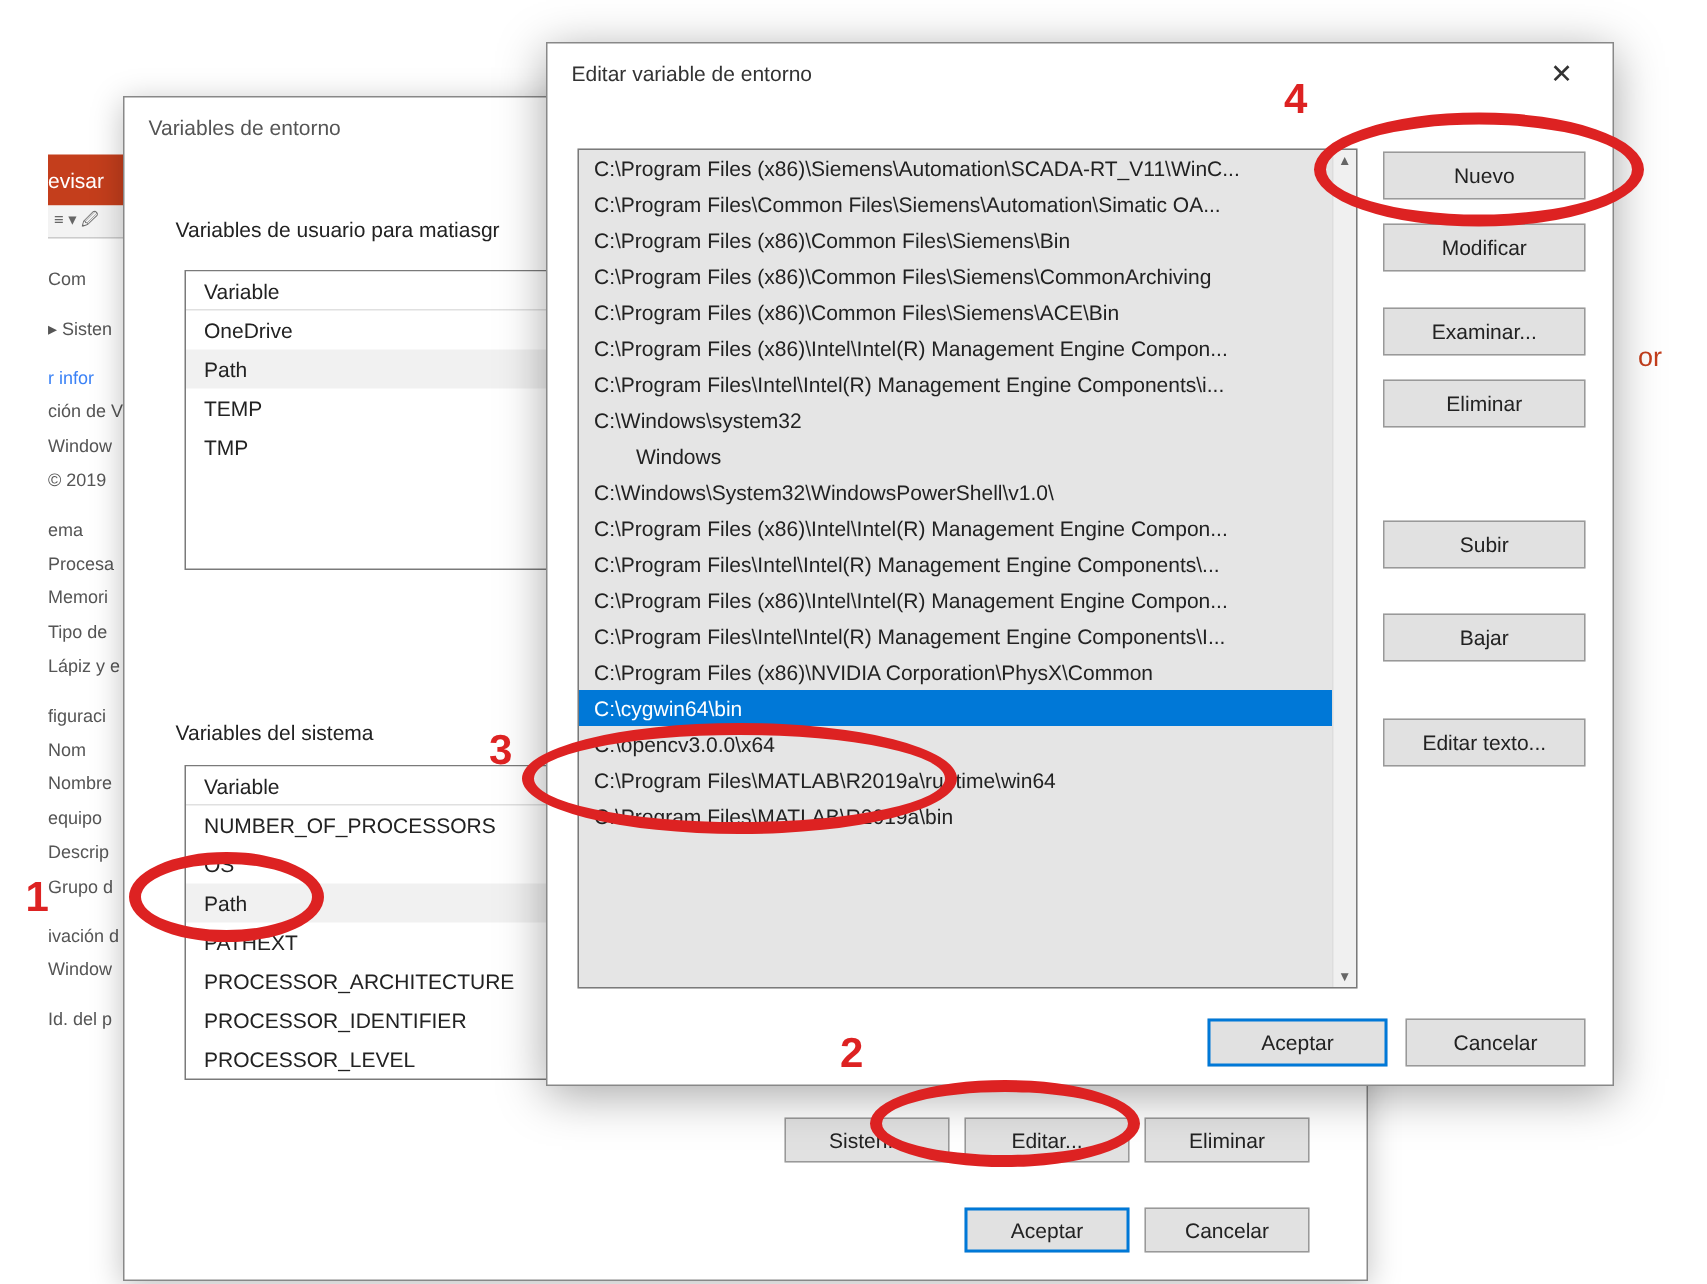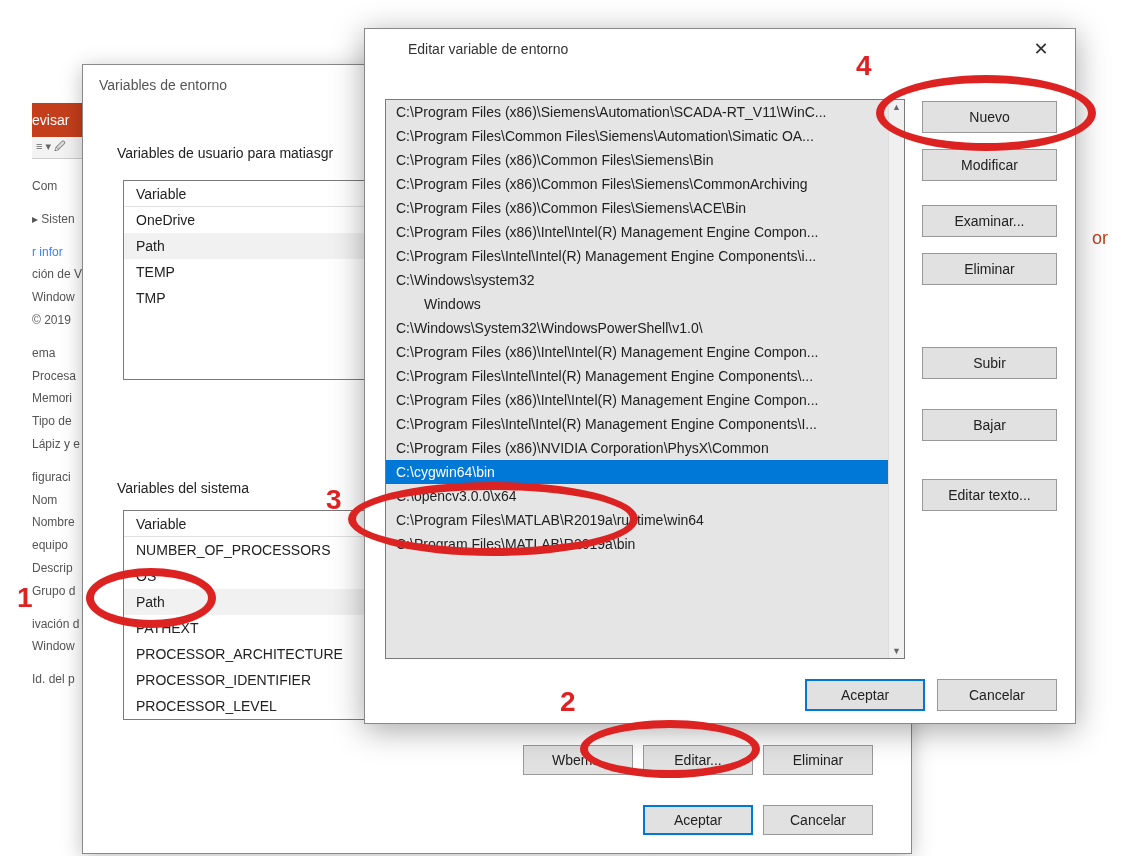--- a/index.html
+++ b/index.html
@@ -123,21 +123,20 @@
   }
 
   
   .win-child {
     position: absolute;
     left: 364px; top: 28px;
     width: 712px; height: 696px;
     background: #fff;
     border: 1px solid #888;
     box-shadow: 0 6px 30px rgba(0,0,0,0.35);
-    padding-left: 27px;
   }
   .win-child .titlebar {
     height: 40px;
     display: flex;
     align-items: center;
     justify-content: space-between;
     padding: 0 14px 0 16px;
     font-size: 14px;
     color: #333;
   }
@@ -280,21 +279,21 @@
     <div class="list-header">Variable</div>
     <div class="list-row">NUMBER_OF_PROCESSORS</div>
     <div class="list-row">OS</div>
     <div class="list-row selected">Path</div>
     <div class="list-row">PATHEXT</div>
     <div class="list-row">PROCESSOR_ARCHITECTURE</div>
     <div class="list-row">PROCESSOR_IDENTIFIER</div>
     <div class="list-row">PROCESSOR_LEVEL</div>
   </div>
 
-  <div class="btn" style="left:440px; top:680px; width:110px;">Wbem...</div>
+  <div class="btn" style="left:440px; top:680px; width:110px;">Sisten...</div>
   <div class="btn" style="left:560px; top:680px; width:110px;">Editar...</div>
   <div class="btn" style="left:680px; top:680px; width:110px;">Eliminar</div>
 
   <div class="btn default" style="left:560px; top:740px; width:110px;">Aceptar</div>
   <div class="btn" style="left:680px; top:740px; width:110px;">Cancelar</div>
 </div>
 
 <div class="win-child">
   <div class="titlebar">
     <span>Editar variable de entorno</span>

